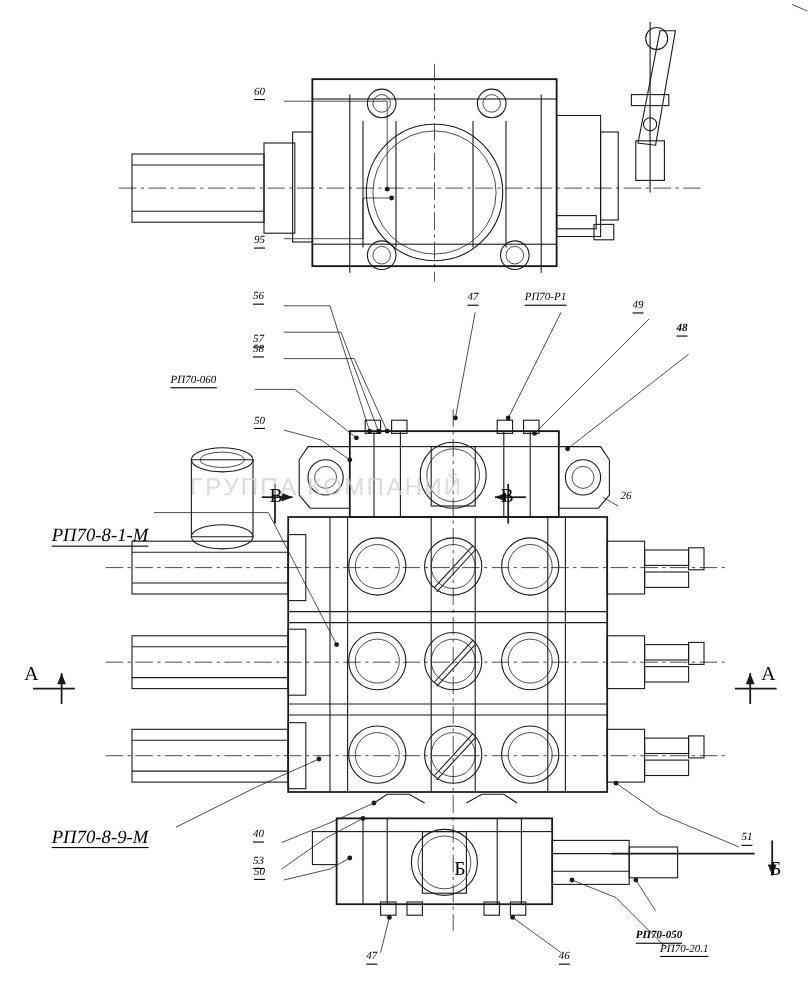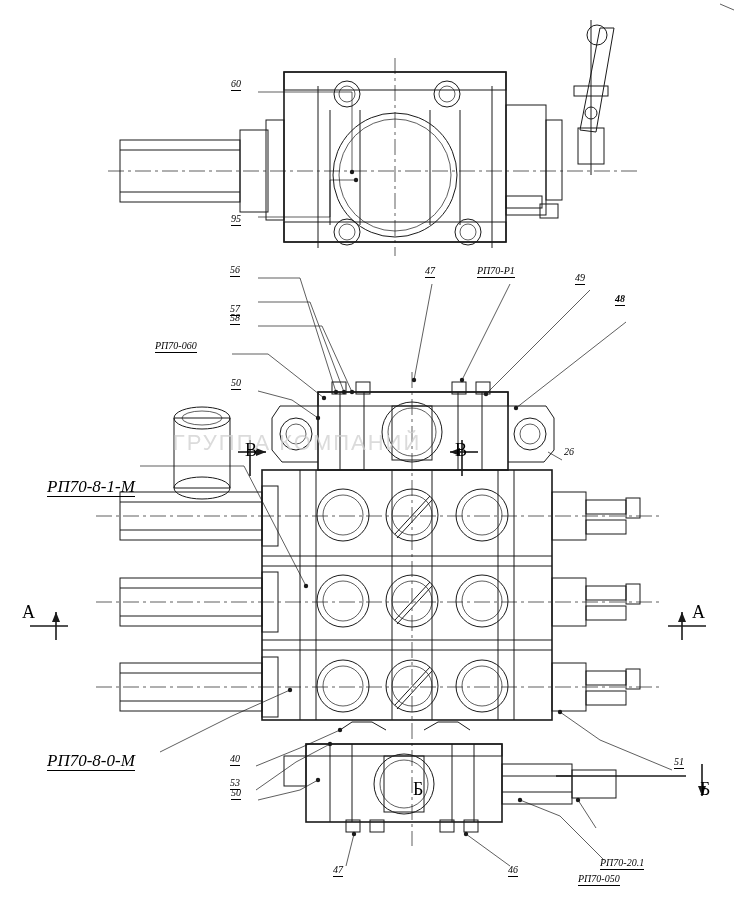--- a/index.html
+++ b/index.html
@@ -335,31 +335,31 @@
   <div class="label underline" style="left:231px; top:378px;">50</div>
 
   <div class="label underline" style="left:425px; top:266px;">47</div>
   <div class="label underline" style="left:477px; top:266px;">РП70-Р1</div>
   <div class="label underline" style="left:575px; top:273px;">49</div>
   <div class="label underline" style="left:615px; top:294px;font-weight:bold;">48</div>
 
   <div class="label" style="left:564px; top:447px;">26</div>
 
   <div class="label underline big" style="left:47px; top:452px;margin-top:26px;">РП70-8-1-М</div>
-  <div class="label underline big" style="left:47px; top:752px;">РП70-8-0-М</div>
+  <div class="label underline big" style="left:47px; top:752px;">РП70-8-9-М</div>
 
   <div class="label underline" style="left:230px; top:754px;">40</div>
   <div class="label underline" style="left:230px; top:778px;">53</div>
   <div class="label underline" style="left:231px; top:788px;">50</div>
 
   <div class="label underline" style="left:674px; top:757px;">51</div>
 
   <div class="label underline" style="left:333px; top:865px;">47</div>
   <div class="label underline" style="left:508px; top:865px;">46</div>
-  <div class="label underline" style="left:578px; top:874px;">РП70-050</div>
+  <div class="label underline" style="left:578px; top:846px;font-weight:bold;">РП70-050</div>
   <div class="label underline" style="left:560px; top:858px;margin-left:40px;">РП70-20.1</div>
 
   <div class="label section" style="left:22px; top:603px;">А</div>
   <div class="label section" style="left:692px; top:603px;">А</div>
   <div class="label section" style="left:245px; top:441px;">В</div>
   <div class="label section" style="left:455px; top:441px;">В</div>
   <div class="label section" style="left:413px; top:780px;">Б</div>
   <div class="label section" style="left:700px; top:780px;">Б</div>
 
 </div>

